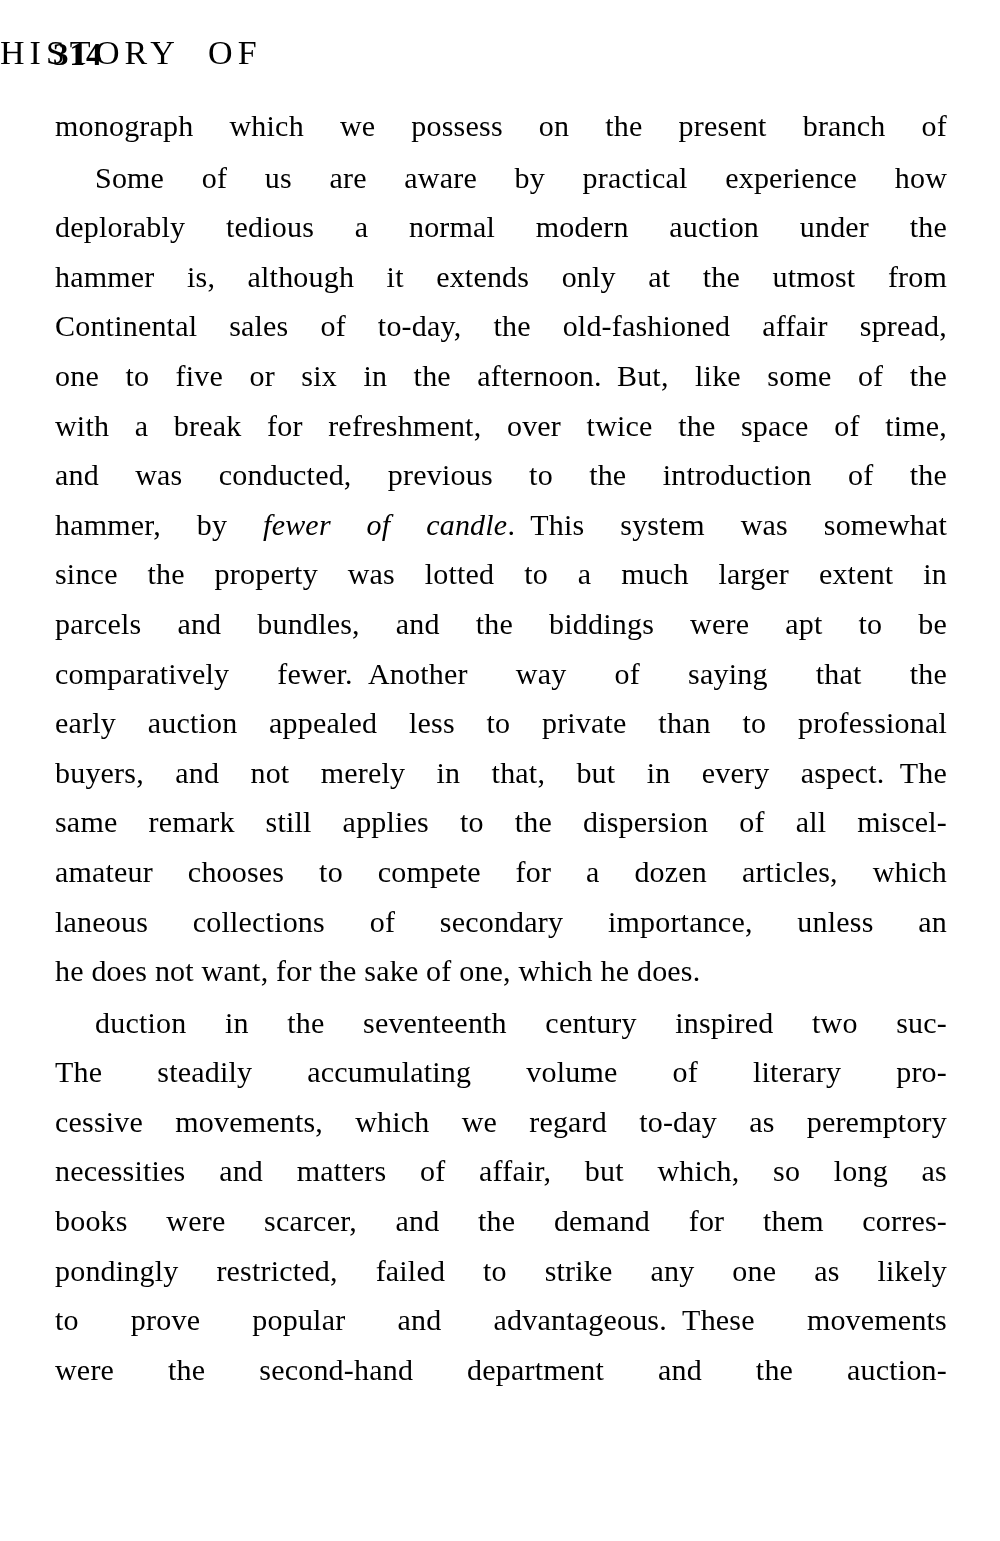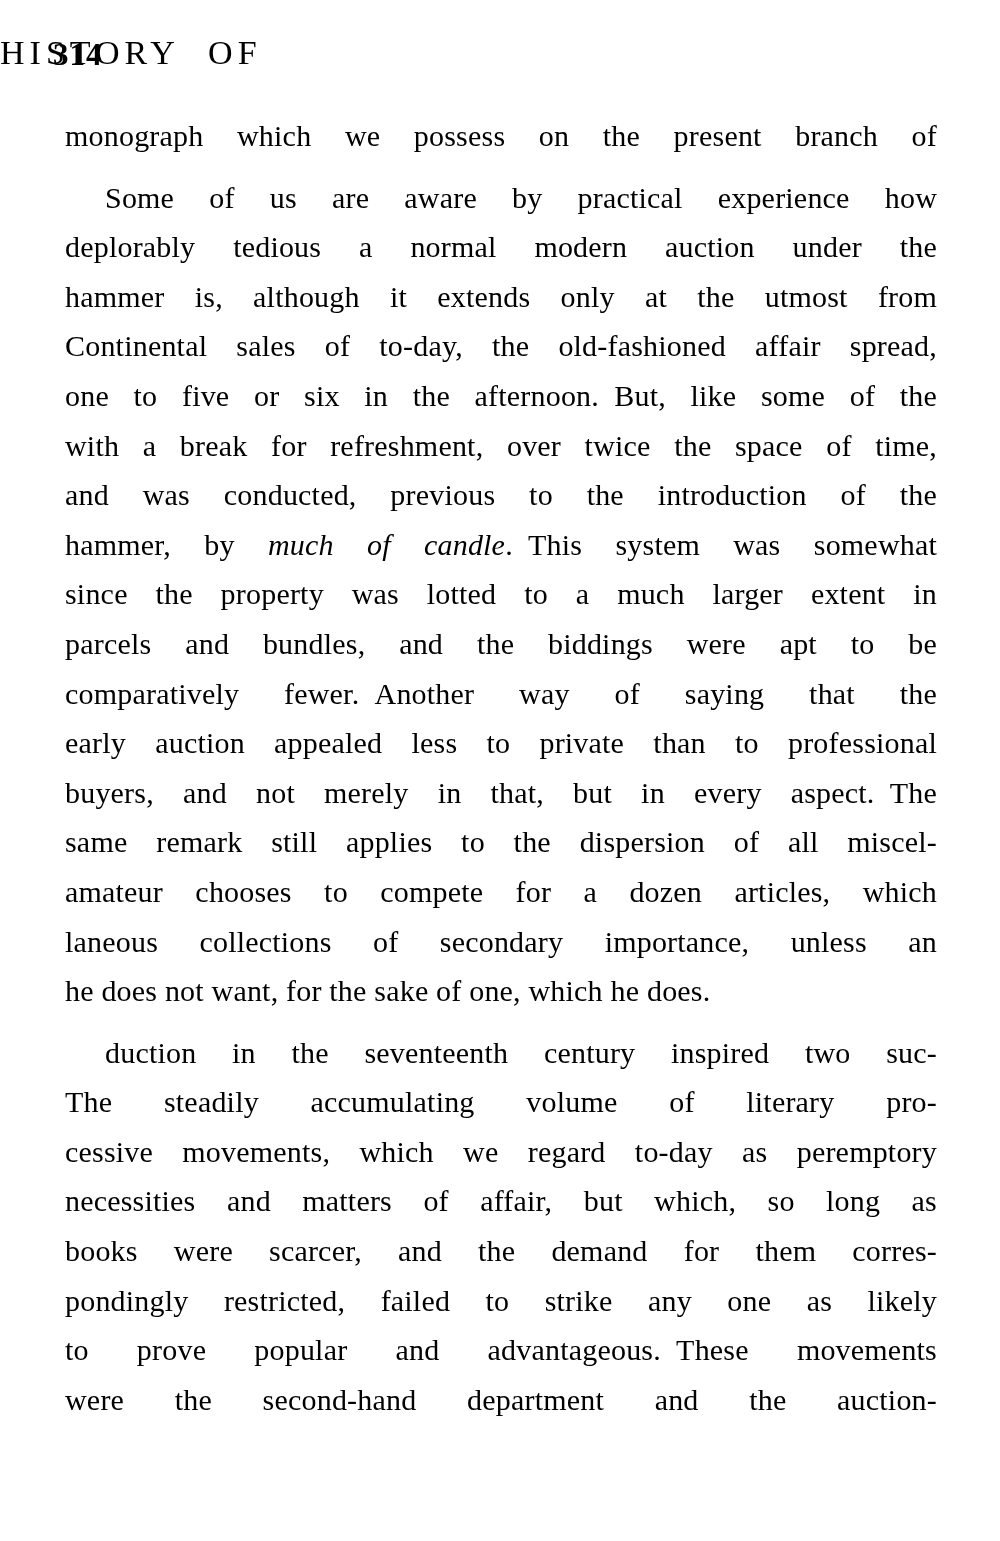--- a/index.html
+++ b/index.html
@@ -40,21 +40,21 @@
   }
   .page-body {
     position: absolute;
     top: 99px;
     left: 53px;
     width: 896px;
     font-size: 30px;
     line-height: 49.6px;
     letter-spacing: 0.2px;
   }
-  .para { margin: 12px; font-family: Liberation Serif, serif; }
+  .para { margin: 2px; font-family: Liberation Serif, serif; }
   .para .line {
     text-align: justify;
     text-align-last: justify;
   }
   .para .line.last {
     text-align: justify;
     text-align-last: left;
   }
   .para.indent .line:first-child {
     text-indent: 40px;
@@ -74,21 +74,21 @@
         <div class="line">monograph which we possess on the present branch of</div>
       </div>
       <div class="para indent">
         <div class="line">Some of us are aware by practical experience how</div>
         <div class="line">deplorably tedious a normal modern auction under the</div>
         <div class="line">hammer is, although it extends only at the utmost from</div>
         <div class="line">Continental sales of to-day, the old-fashioned affair spread,</div>
         <div class="line">one to five or six in the afternoon. But, like some of the</div>
         <div class="line">with a break for refreshment, over twice the space of time,</div>
         <div class="line">and was conducted, previous to the introduction of the</div>
-        <div class="line">hammer, by <i>much of candle</i>. This system was somewhat</div>
+        <div class="line">hammer, by <i>fewer of candle</i>. This system was somewhat</div>
         <div class="line">since the property was lotted to a much larger extent in</div>
         <div class="line">parcels and bundles, and the biddings were apt to be</div>
         <div class="line">comparatively fewer. Another way of saying that the</div>
         <div class="line">early auction appealed less to private than to professional</div>
         <div class="line">buyers, and not merely in that, but in every aspect. The</div>
         <div class="line">same remark still applies to the dispersion of all miscel-</div>
         <div class="line">amateur chooses to compete for a dozen articles, which</div>
         <div class="line">laneous collections of secondary importance, unless an</div>
         <div class="line last">he does not want, for the sake of one, which he does.</div>
       </div>

